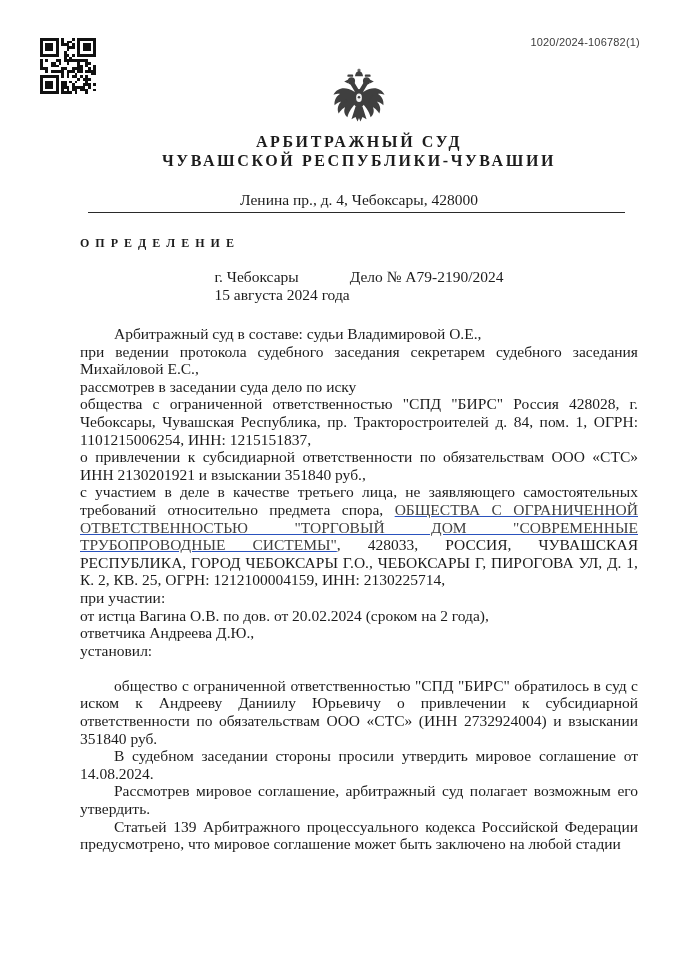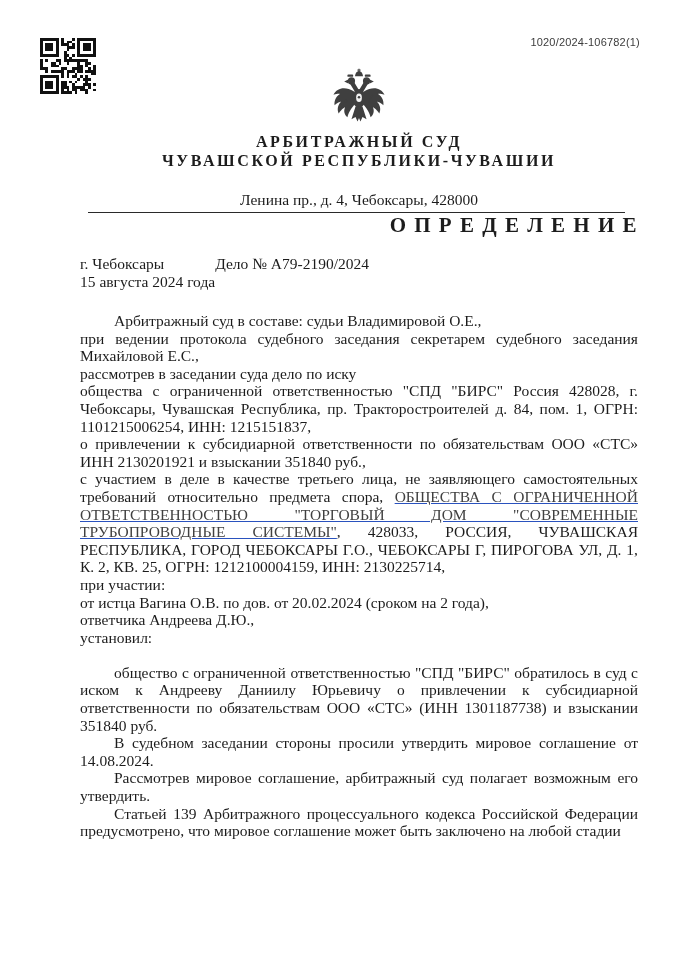--- a/index.html
+++ b/index.html
@@ -30,25 +30,25 @@
     font-weight:bold;font-size:16px;line-height:19px;letter-spacing:2.6px;
   }
   .address{
     margin-top:21px;text-align:center;font-size:15.5px;line-height:18px;
   }
   .rule{
     border:0;border-top:1.4px solid #2a2a2a;
     margin:3px 13px 0 8px;
   }
   .title{
-    text-align:right;
-    font-weight:bold;font-size:21px;letter-spacing:1.5px;
+    margin-top:23px;text-align:left;
+    font-weight:bold;font-size:12px;letter-spacing:1.5px;
   }
   .meta{
-    margin-top:17px;display:flex;justify-content:flex-start;align-items:flex-start;
+    margin-top:17px;display:flex;justify-content:center;align-items:flex-start;
     font-size:15.5px;line-height:18px;
   }
   .body-text{
     margin-top:21px;font-size:15.5px;line-height:17.6px;text-align:justify;
   }
   .body-text p{margin:0;}
   .indent{text-indent:34px;}
   .gap-after{margin-bottom:17.6px !important;}
   a.doc-link{
     color:#404040;text-decoration:underline;text-decoration-color:#2a52be;
@@ -239,19 +239,19 @@
     <p class="indent">Арбитражный суд в составе: судьи Владимировой О.Е.,</p>
     <p>при ведении протокола судебного заседания секретарем судебного заседания Михайловой Е.С.,</p>
     <p>рассмотрев в заседании суда дело по иску</p>
     <p>общества с ограниченной ответственностью "СПД "БИРС" Россия 428028, г. Чебоксары, Чувашская Республика, пр. Тракторостроителей д. 84, пом. 1, ОГРН: 1101215006254, ИНН: 1215151837,</p>
     <p>о привлечении к субсидиарной ответственности по обязательствам ООО «СТС» ИНН 2130201921 и взыскании 351840 руб.,</p>
     <p><span>с участием в деле в качестве третьего лица, не заявляющего самостоятельных требований относительно предмета спора, </span><a href="#" class="doc-link">ОБЩЕСТВА С ОГРАНИЧЕННОЙ ОТВЕТСТВЕННОСТЬЮ "ТОРГОВЫЙ ДОМ "СОВРЕМЕННЫЕ ТРУБОПРОВОДНЫЕ СИСТЕМЫ"</a><span>, 428033, РОССИЯ, ЧУВАШСКАЯ РЕСПУБЛИКА, ГОРОД ЧЕБОКСАРЫ Г.О., ЧЕБОКСАРЫ Г, ПИРОГОВА УЛ, Д. 1, К. 2, КВ. 25, ОГРН: 1212100004159, ИНН: 2130225714,</span></p>
     <p>при участии:</p>
     <p>от истца Вагина О.В. по дов. от 20.02.2024 (сроком на 2 года),</p>
     <p>ответчика Андреева Д.Ю.,</p>
     <p class="gap-after">установил:</p>
-    <p class="indent">общество с ограниченной ответственностью "СПД "БИРС" обратилось в суд с иском к Андрееву Даниилу Юрьевичу о привлечении к субсидиарной ответственности по обязательствам ООО «СТС» (ИНН 1301187738) и взыскании 351840 руб.</p>
+    <p class="indent">общество с ограниченной ответственностью "СПД "БИРС" обратилось в суд с иском к Андрееву Даниилу Юрьевичу о привлечении к субсидиарной ответственности по обязательствам ООО «СТС» (ИНН 2732924004) и взыскании 351840 руб.</p>
     <p class="indent">В судебном заседании стороны просили утвердить мировое соглашение от 14.08.2024.</p>
     <p class="indent">Рассмотрев мировое соглашение, арбитражный суд полагает возможным его утвердить.</p>
     <p class="indent">Статьей 139 Арбитражного процессуального кодекса Российской Федерации предусмотрено, что мировое соглашение может быть заключено на любой стадии</p>
   </div>
 
 </div>
 
 </body></html>

